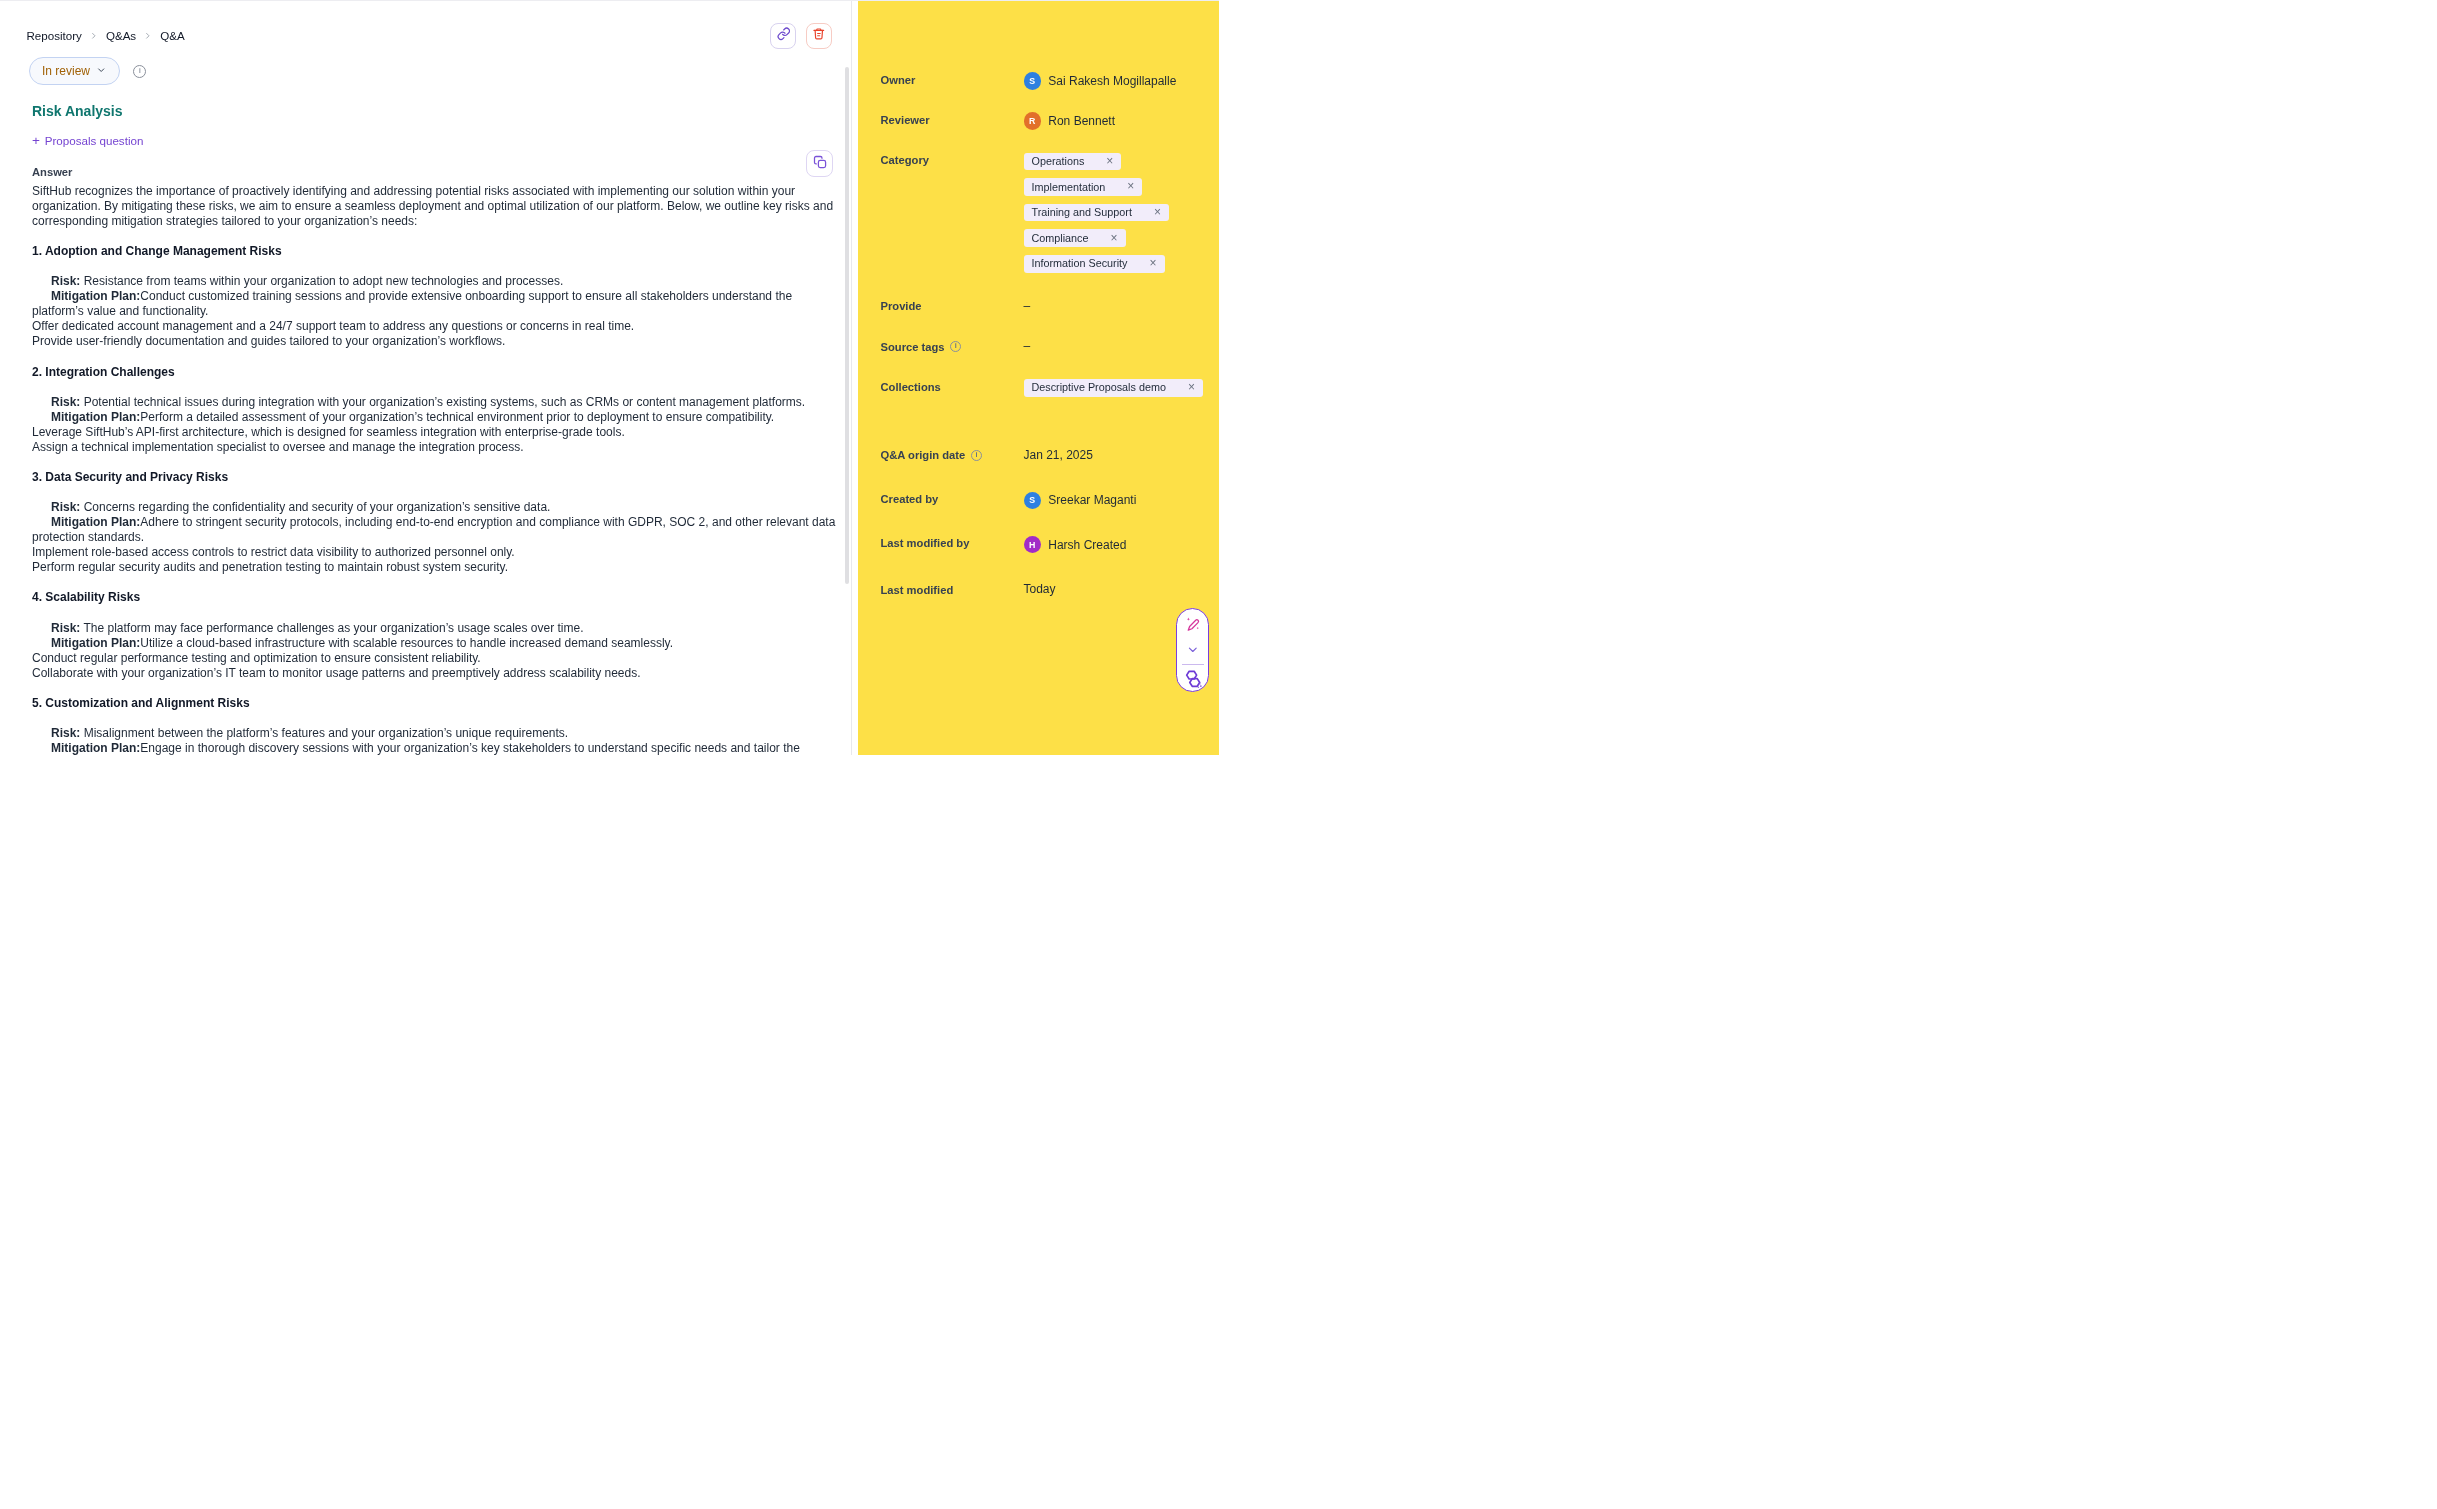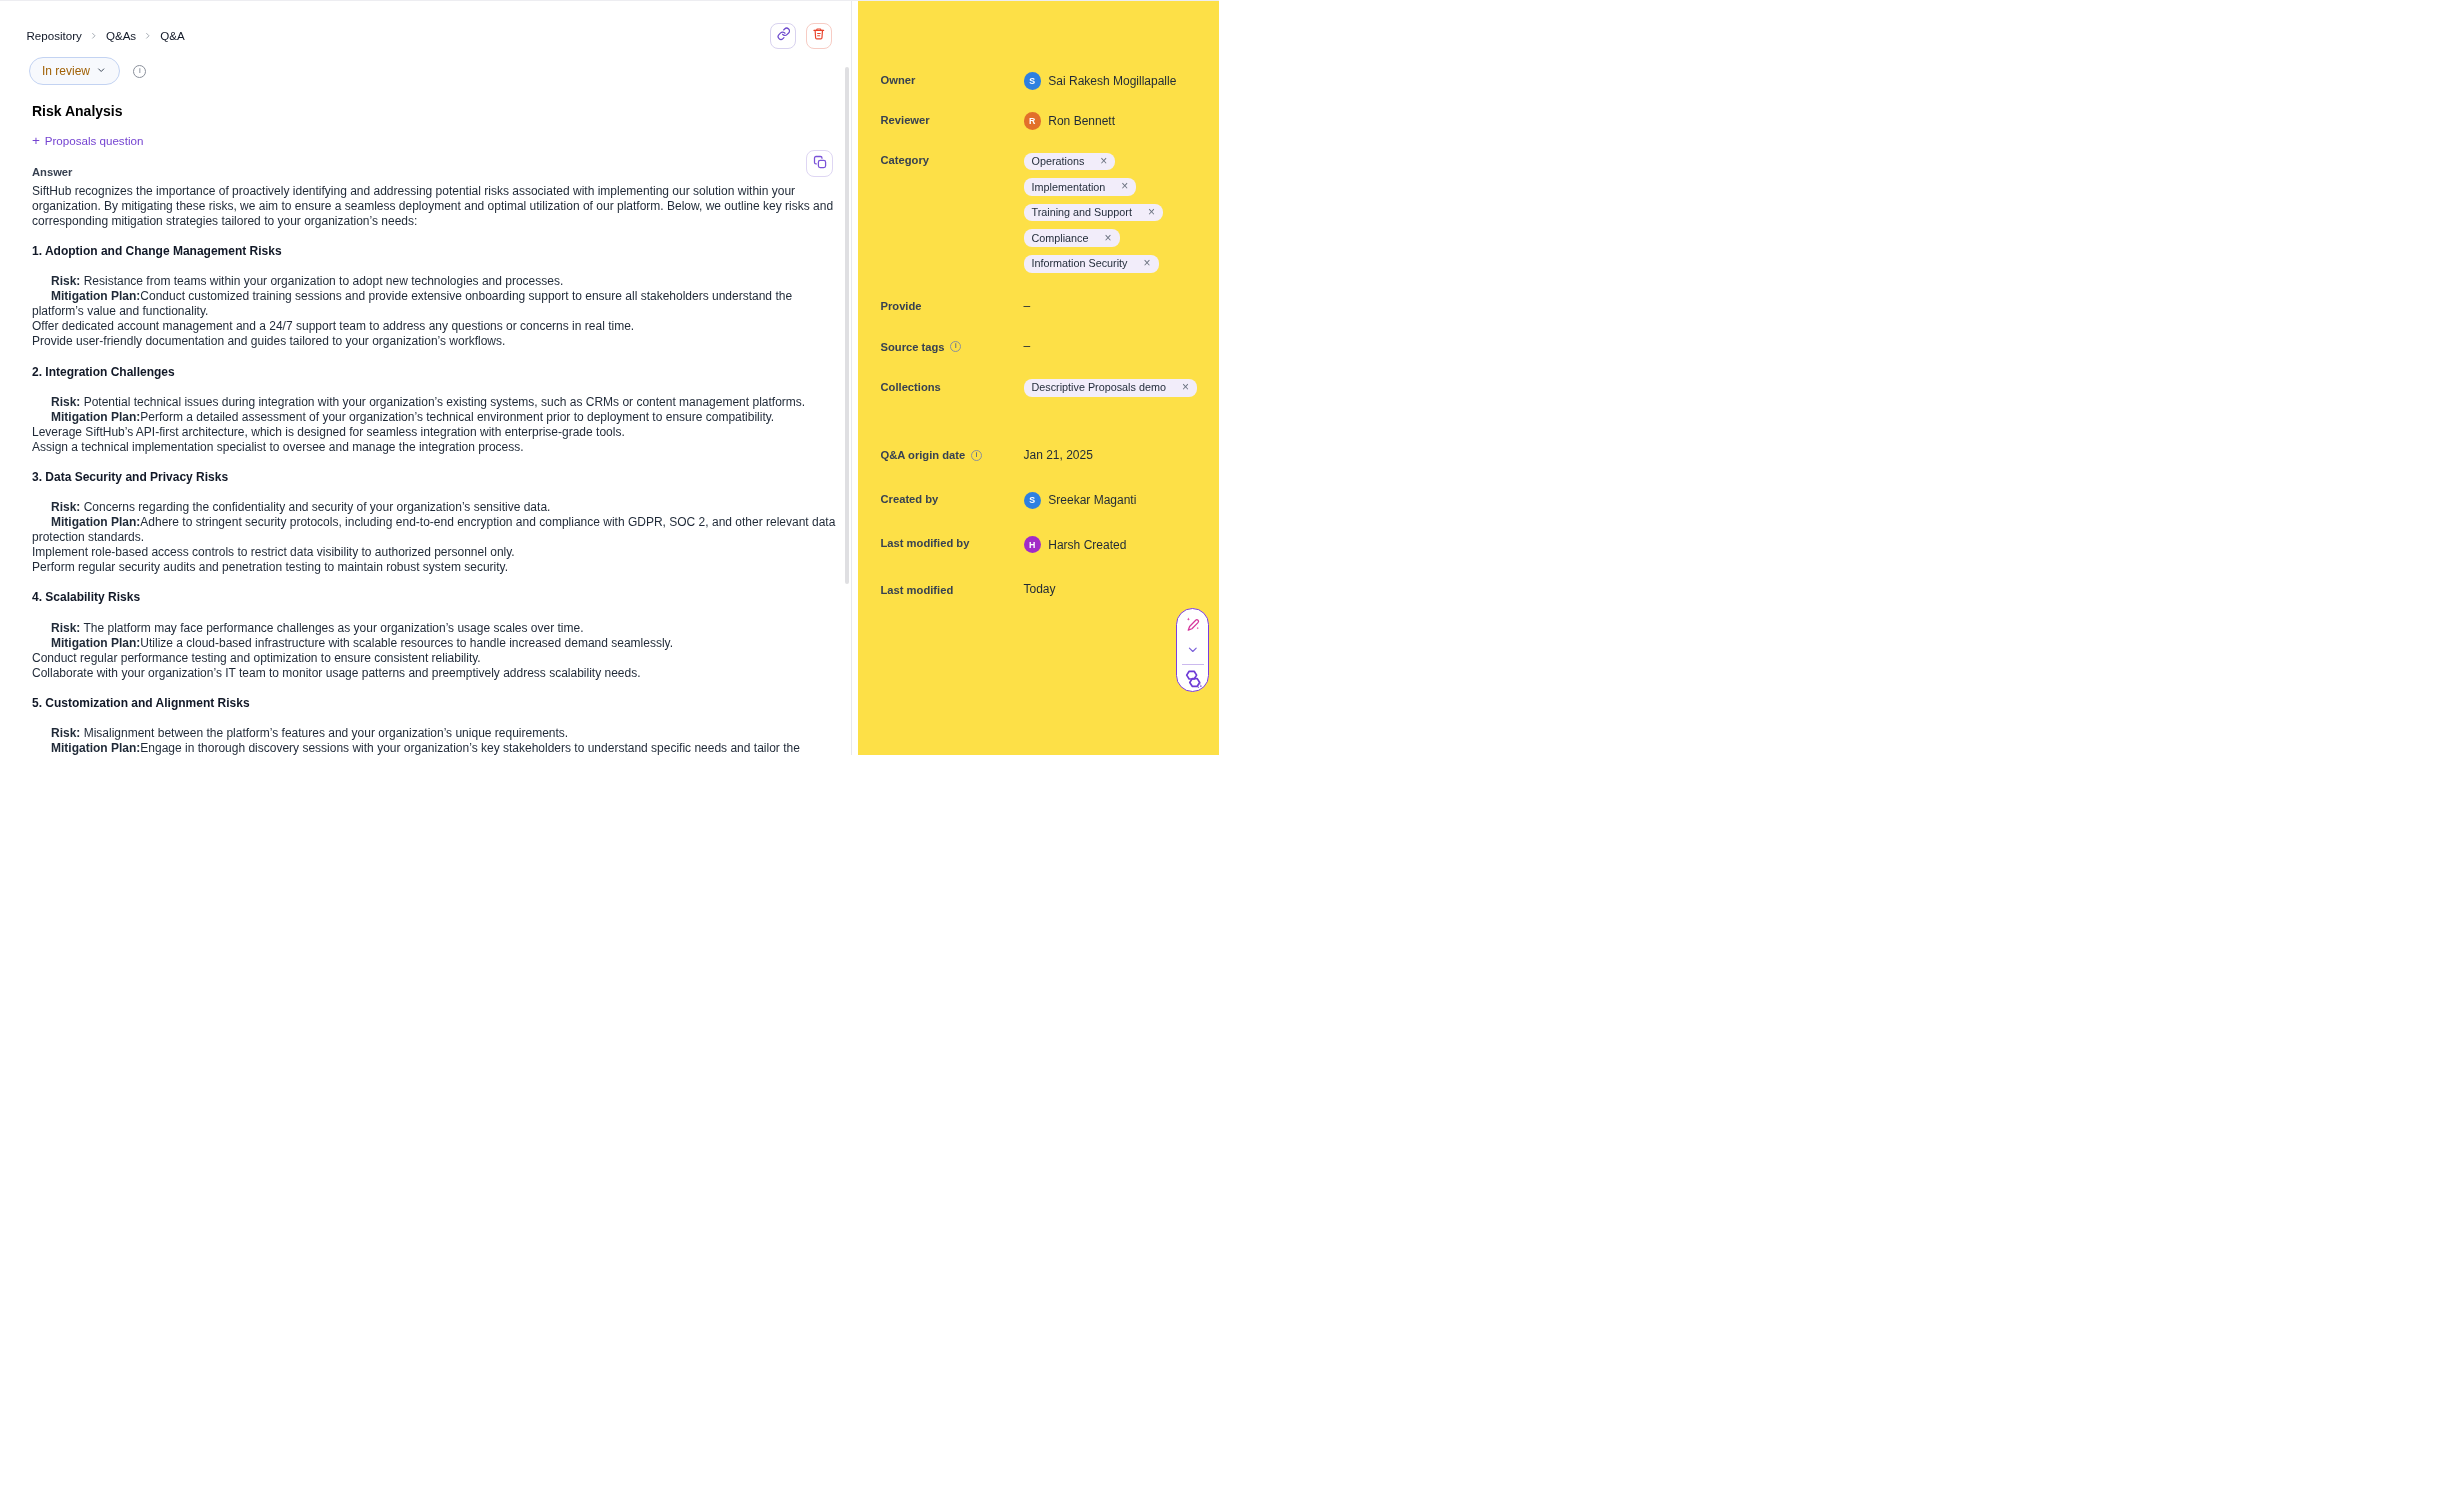--- a/index.html
+++ b/index.html
@@ -25,21 +25,21 @@
 
   .status-row { position:absolute; left:29px; top:56px; display:flex; align-items:center; gap:13.6px; }
   .status-pill { display:flex; align-items:center; gap:6.4px; height:28px; padding:0 12px;
     border:0.8px solid #c3d3f2; border-radius:14.4px; background:#f7f9fd; cursor:pointer;
     font-size:12px; font-family:inherit; }
   .status-pill .status-text { color:#a16207; }
   .info-icon { width:13px; height:13px; border:1px solid #8a909b; border-radius:50%;
     color:#6b7280; font-size:8px; line-height:10.4px; text-align:center; font-style:normal;
     display:inline-block; }
 
-  .q-title { position:absolute; left:32px; top:102px; font-size:14px; font-weight:600; color:#000000; }
+  .q-title { position:absolute; left:32px; top:102px; font-size:14px; font-weight:600; color:#0f766e; }
 
   .alt-q { position:absolute; left:32px; top:133px; display:flex; align-items:center; gap:4.8px;
     background:none; border:none; cursor:pointer; font-family:inherit;
     font-size:11.6px; color:#7544d1; }
   .alt-q .plus { font-size:13.6px; font-weight:400; line-height:11.2px; }
 
   .answer-label { position:absolute; left:32px; top:165px; font-size:11.2px; font-weight:600; color:#374151; }
   .copy-btn { position:absolute; top:149px; right:17.6px; width:27px; height:27px; border-radius:8px;
     border:0.8px solid #ded6f3; background:#fff; display:flex; align-items:center; justify-content:center;
     cursor:pointer; }
@@ -60,21 +60,21 @@
   .sidebar { position:absolute; left:858px; top:0; width:361px; height:755px; background:#fde047;
     padding:71px 0 0 22.5px; }
   .row { display:flex; align-items:flex-start; }
   .row .lbl { width:143px; flex:none; font-size:11.2px; font-weight:600; color:#374151;
     display:flex; align-items:center; gap:5.6px; padding-top:1.6px; }
   .row .val { display:flex; align-items:center; gap:7.2px; font-size:12px; color:#1f2937; }
   .avatar { width:17.6px; height:17.6px; border-radius:50%; color:#fff; font-size:8.8px; font-weight:700;
     display:flex; align-items:center; justify-content:center; flex:none; }
   .dash { color:#6b7280; }
   .tag-stack { display:flex; flex-direction:column; align-items:flex-start; gap:8px; }
-  .tag { display:inline-flex; align-items:center; gap:16px; background:#f2edfa; border-radius:8px;
+  .tag { display:inline-flex; align-items:center; gap:22px; background:#f2edfa; border-radius:3px;
     padding:2.4px 8px 3.2px 8px; font-size:10.8px; color:#1f2937; }
   .tag-x { background:none; border:none; cursor:pointer; color:#6b7280; font-size:12px;
     line-height:10.4px; padding:0; font-family:inherit; }
 
   
   .assist-widget { position:absolute; right:9.6px; top:607px; width:33px; height:84px;
     border:1.3px solid #7c3fe0; border-radius:17px; background:#fff;
     display:flex; flex-direction:column; align-items:center; padding-top:7.2px; }
   .w-btn { background:none; border:none; cursor:pointer; padding:0; display:flex;
     align-items:center; justify-content:center; }

